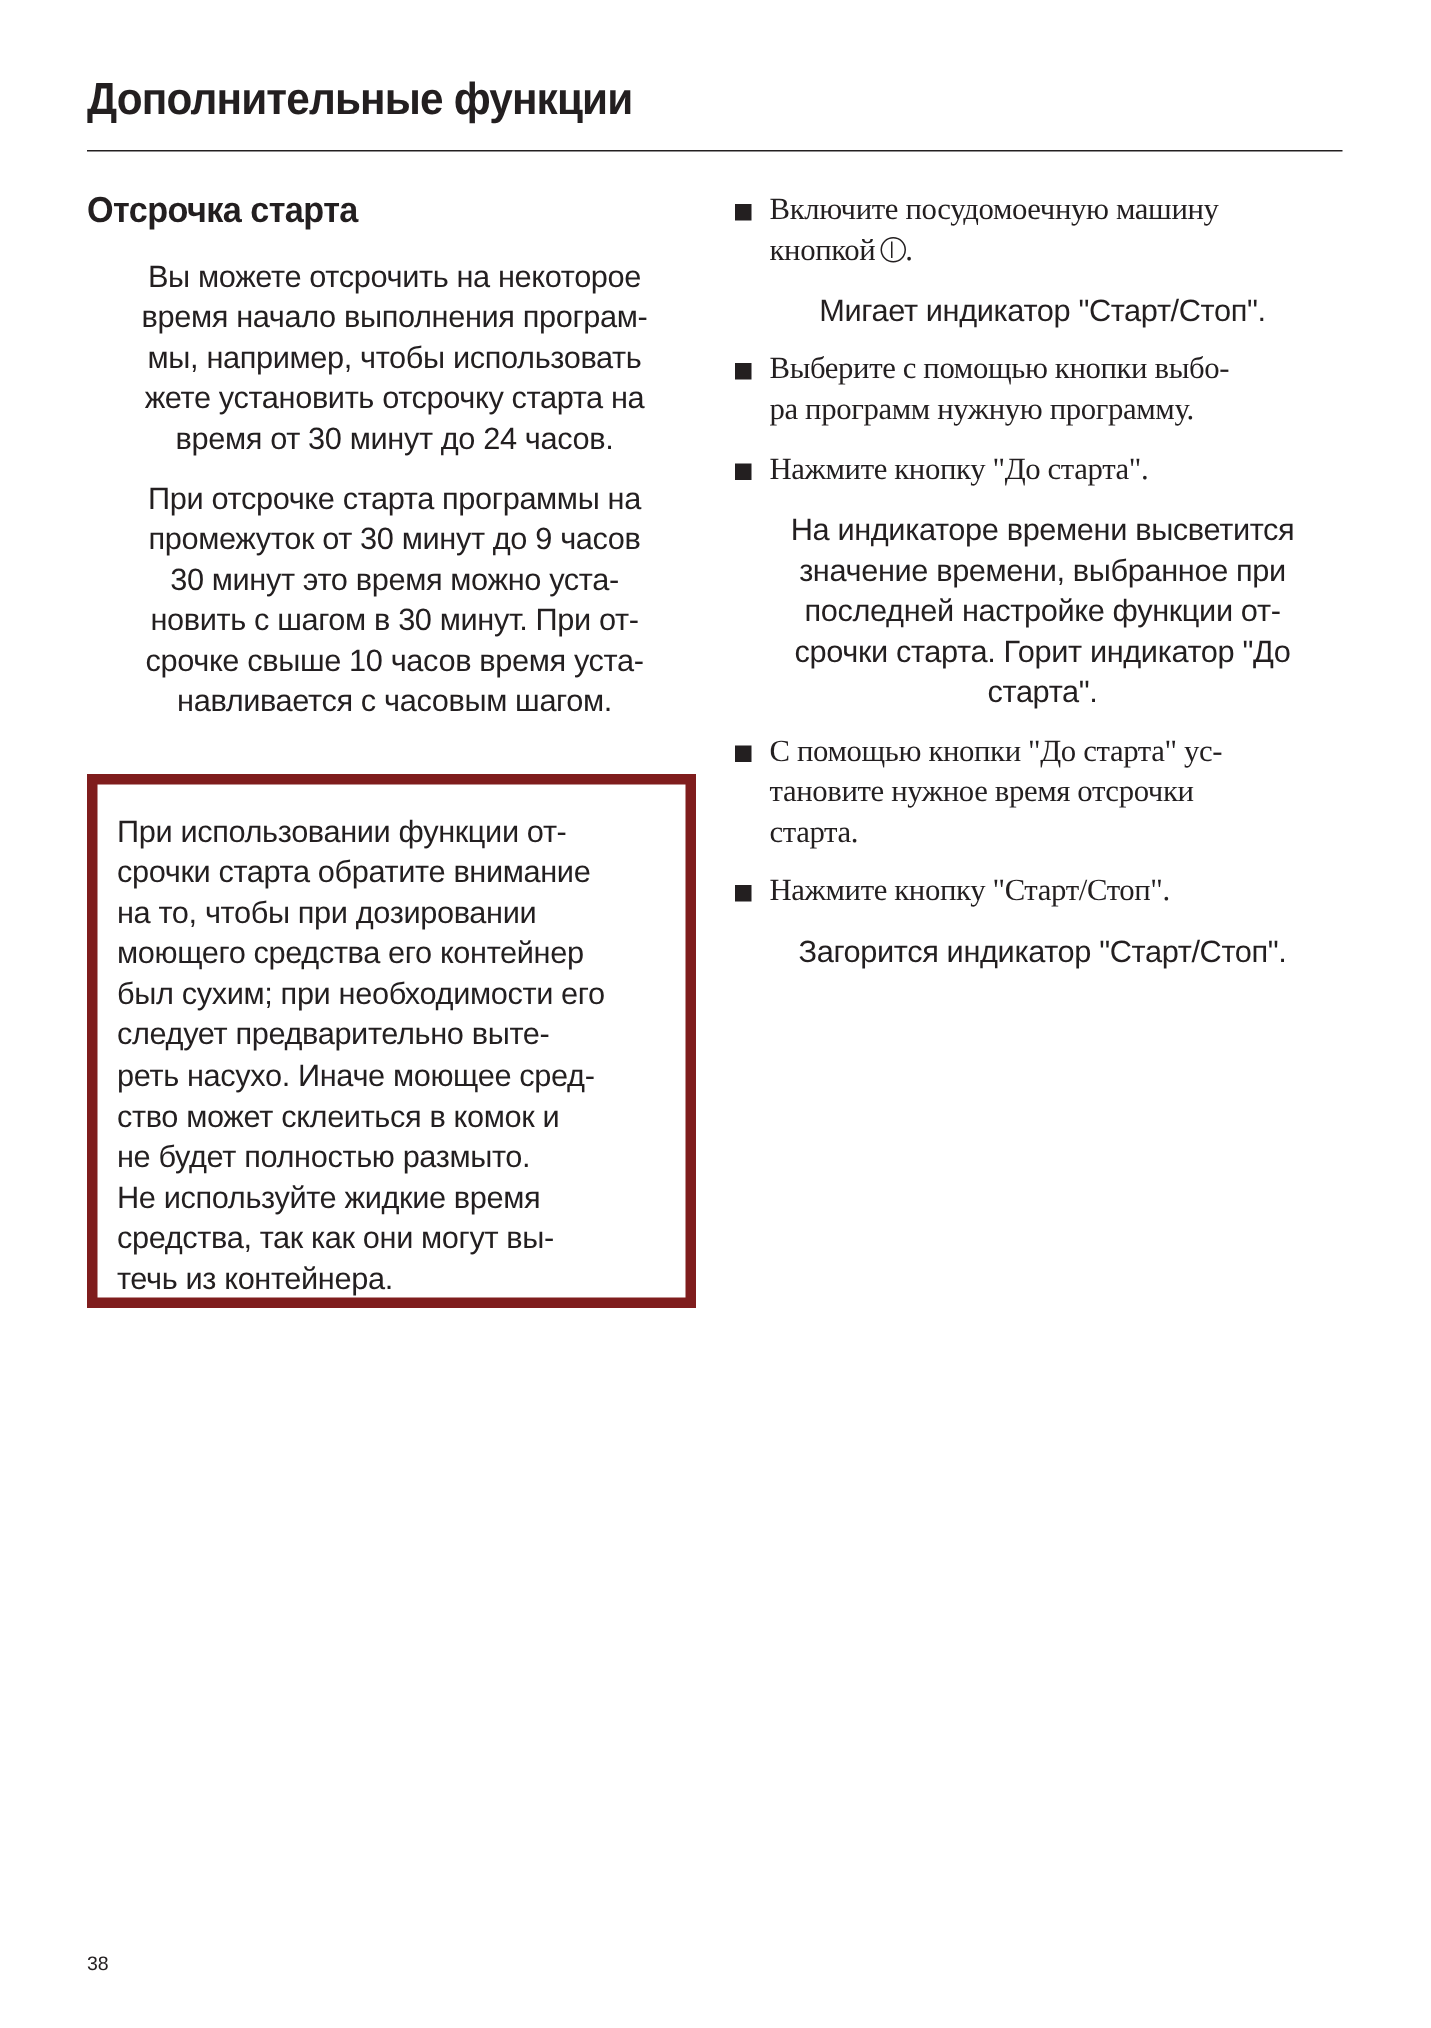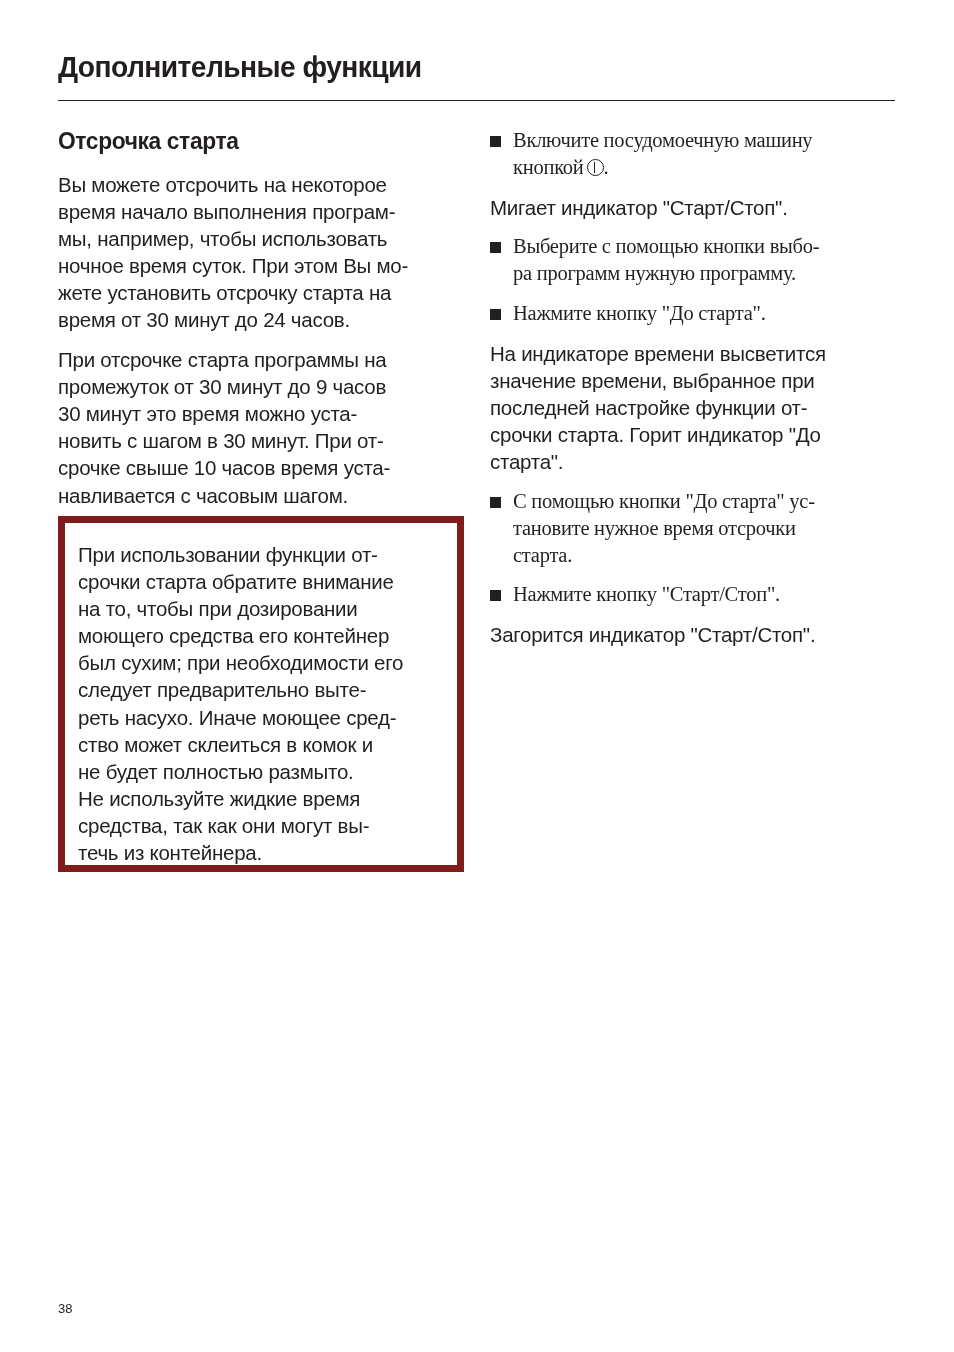--- a/index.html
+++ b/index.html
@@ -22,21 +22,21 @@
   .col-right { position: absolute; left: 490px; top: 127px; width: 410px; }
   .section-heading {
     font-size: 24px; font-weight: bold; margin: 0 0 14px 0; line-height: 32px;
     letter-spacing: -0.4px; transform: scaleX(0.95); transform-origin: left top;
     white-space: nowrap;
   }
   .line {
     display: block; font-size: 20.5px; line-height: 27.1px; white-space: nowrap;
     letter-spacing: -0.25px; transform-origin: left top;
   }
-  .para { margin: 0 0 12.5px 0; }
+  .para { margin: 0 0 12.5px 0; text-align: center; }
   .note-box {
     position: absolute; left: 58px; top: 516px; width: 392px; height: 342px;
     border: 7px solid #7f1d1d; background: #ffffff;
   }
   .note-box .inner { position: absolute; left: 13px; top: 18px; }
   .bullet-item { position: relative; padding-left: 23px; margin: 0 0 12.5px 0; font-family: Liberation Serif, serif; }
   .bullet-icon {
     position: absolute; left: 0; top: 9px; width: 11px; height: 11px; background: #231f20;
   }
   .power-symbol {
@@ -56,21 +56,20 @@
 
 <div class="page-title">Дополнительные функции</div>
 <div class="title-rule"></div>
 
 <div class="col-left">
   <div class="section-heading">Отсрочка старта</div>
   <div class="para">
     <span class="line">Вы можете отсрочить на некоторое</span>
     <span class="line">время начало выполнения програм-</span>
     <span class="line">мы, например, чтобы использовать</span>
-    <span class="line">ночное время суток. При этом Вы мо-</span>
     <span class="line">жете установить отсрочку старта на</span>
     <span class="line">время от 30 минут до 24 часов.</span>
   </div>
   <div class="para">
     <span class="line">При отсрочке старта программы на</span>
     <span class="line">промежуток от 30 минут до 9 часов</span>
     <span class="line">30 минут это время можно уста-</span>
     <span class="line">новить с шагом в 30 минут. При от-</span>
     <span class="line">срочке свыше 10 часов время уста-</span>
     <span class="line">навливается с часовым шагом.</span>

